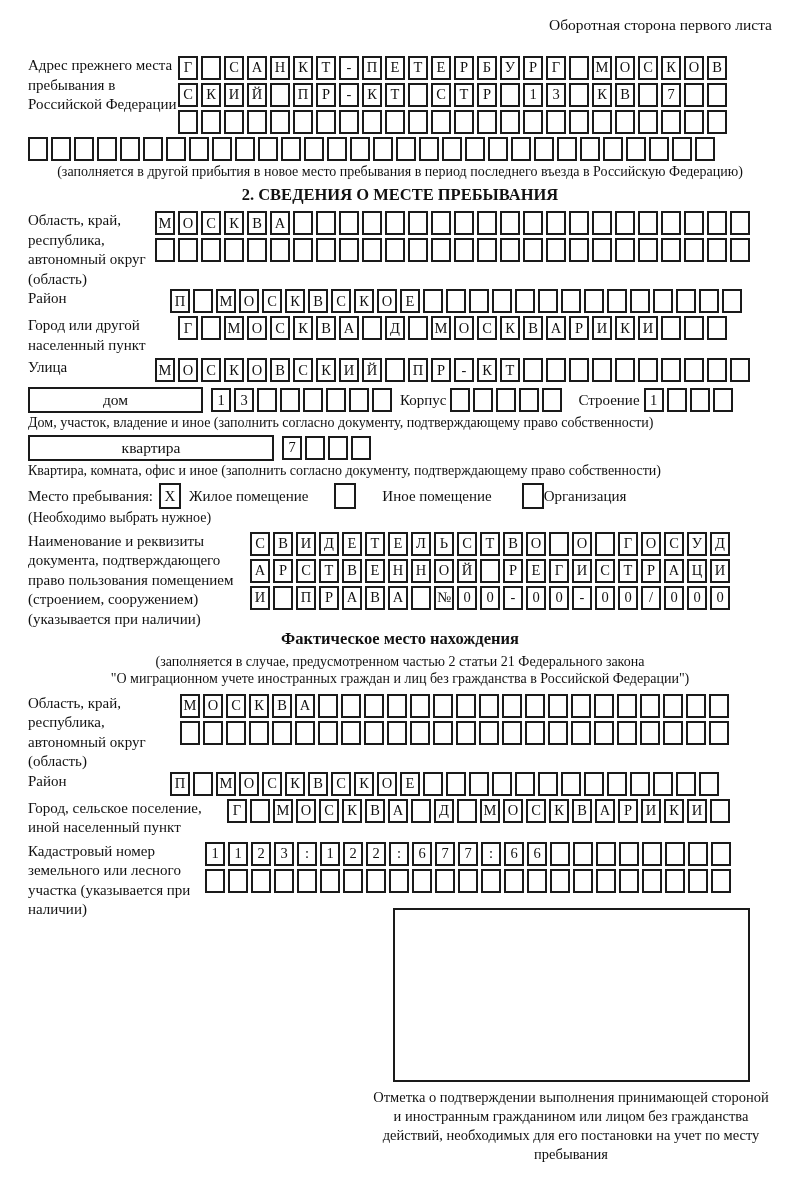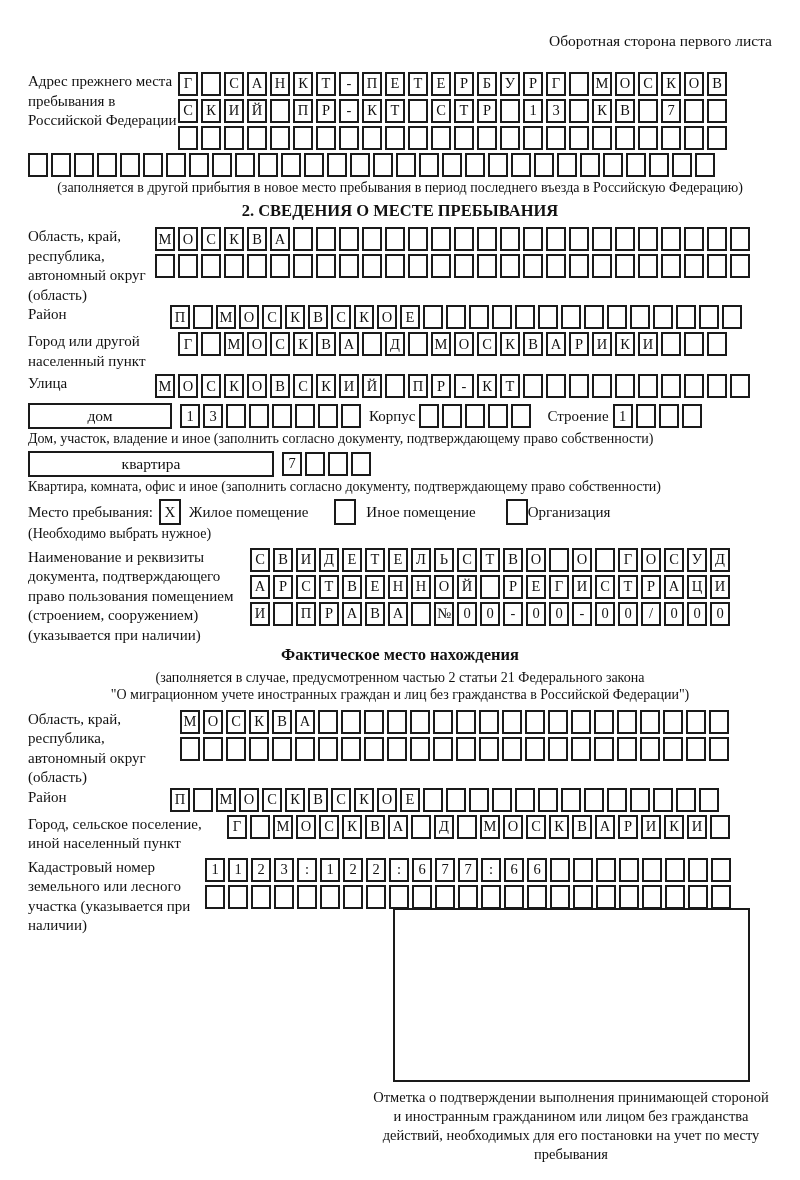--- a/index.html
+++ b/index.html
@@ -1,20 +1,20 @@
 <!DOCTYPE html>
 <html><head>
 <meta charset="utf-8">
 <style>
   *{box-sizing:border-box;margin:0;padding:0}
   body{margin:0;background:#888;display:flex;justify-content:center}
   .page{
     width:800px;height:1180px;background:#ffffff;color:#111;
     font-family:"Liberation Serif","DejaVu Serif",serif;
-    position:relative;padding:32px 28px;overflow:hidden;
+    position:relative;padding:16px 28px;overflow:hidden;
   }
   .hdr{text-align:right;font-size:15.5px;height:18px}
   .frow{display:flex;align-items:flex-start}
   .frow.vc{align-items:center}
   .flabel{font-size:15px;line-height:1.3;flex:none}
   .inl{font-size:15px;flex:none;white-space:nowrap}
   .rows{display:flex;flex-direction:column;gap:3px}
   .cellrow{display:flex;gap:3px;flex:none}
   .cell{
     flex:none;width:20px;height:24px;border:2px solid #1a1a1a;background:#fff;
@@ -310,21 +310,21 @@
         <span class="cell"></span>
         <span class="cell"></span>
         <span class="cell"></span>
         <span class="cell"></span>
         <span class="cell"></span>
         <span class="cell"></span>
       </div>
   </div>
 
   <div class="frow vc" style="margin-top:5px">
-    <div class="wbox" style="width:144px">дом</div>
+    <div class="wbox" style="width:175px">дом</div>
     <div class="cellrow" style="margin-left:8px">
         <span class="cell">1</span>
         <span class="cell">3</span>
         <span class="cell"></span>
         <span class="cell"></span>
         <span class="cell"></span>
         <span class="cell"></span>
         <span class="cell"></span>
         <span class="cell"></span>
       </div>
@@ -355,21 +355,21 @@
         <span class="cell"></span>
       </div>
   </div>
   <div class="snote" style="margin-top:2px">Квартира, комната, офис и иное (заполнить согласно документу, подтверждающему право собственности)</div>
 
   <div class="frow vc" style="margin-top:3px">
     <div class="inl">Место пребывания:</div>
     <span class="cbox" style="margin-left:6px">X</span>
     <span class="inl" style="margin-left:8px">Жилое помещение</span>
     <span class="cbox" style="margin-left:26px"></span>
-    <span class="inl" style="margin-left:10px">Иное помещение</span>
+    <span class="inl" style="margin-left:26px">Иное помещение</span>
     <span class="cbox" style="margin-left:30px"></span>
     <span class="inl" style="margin-left:0">Организация</span>
   </div>
   <div class="snote" style="margin-top:1px">(Необходимо выбрать нужное)</div>
 
   <div class="frow" style="margin-top:5px">
     <div class="flabel" style="width:222px">Наименование и реквизиты документа, подтверждающего право пользования помещением (строением, сооружением) (указывается при наличии)</div>
     <div class="rows">
       <div class="cellrow">
           <span class="cell">С</span>

